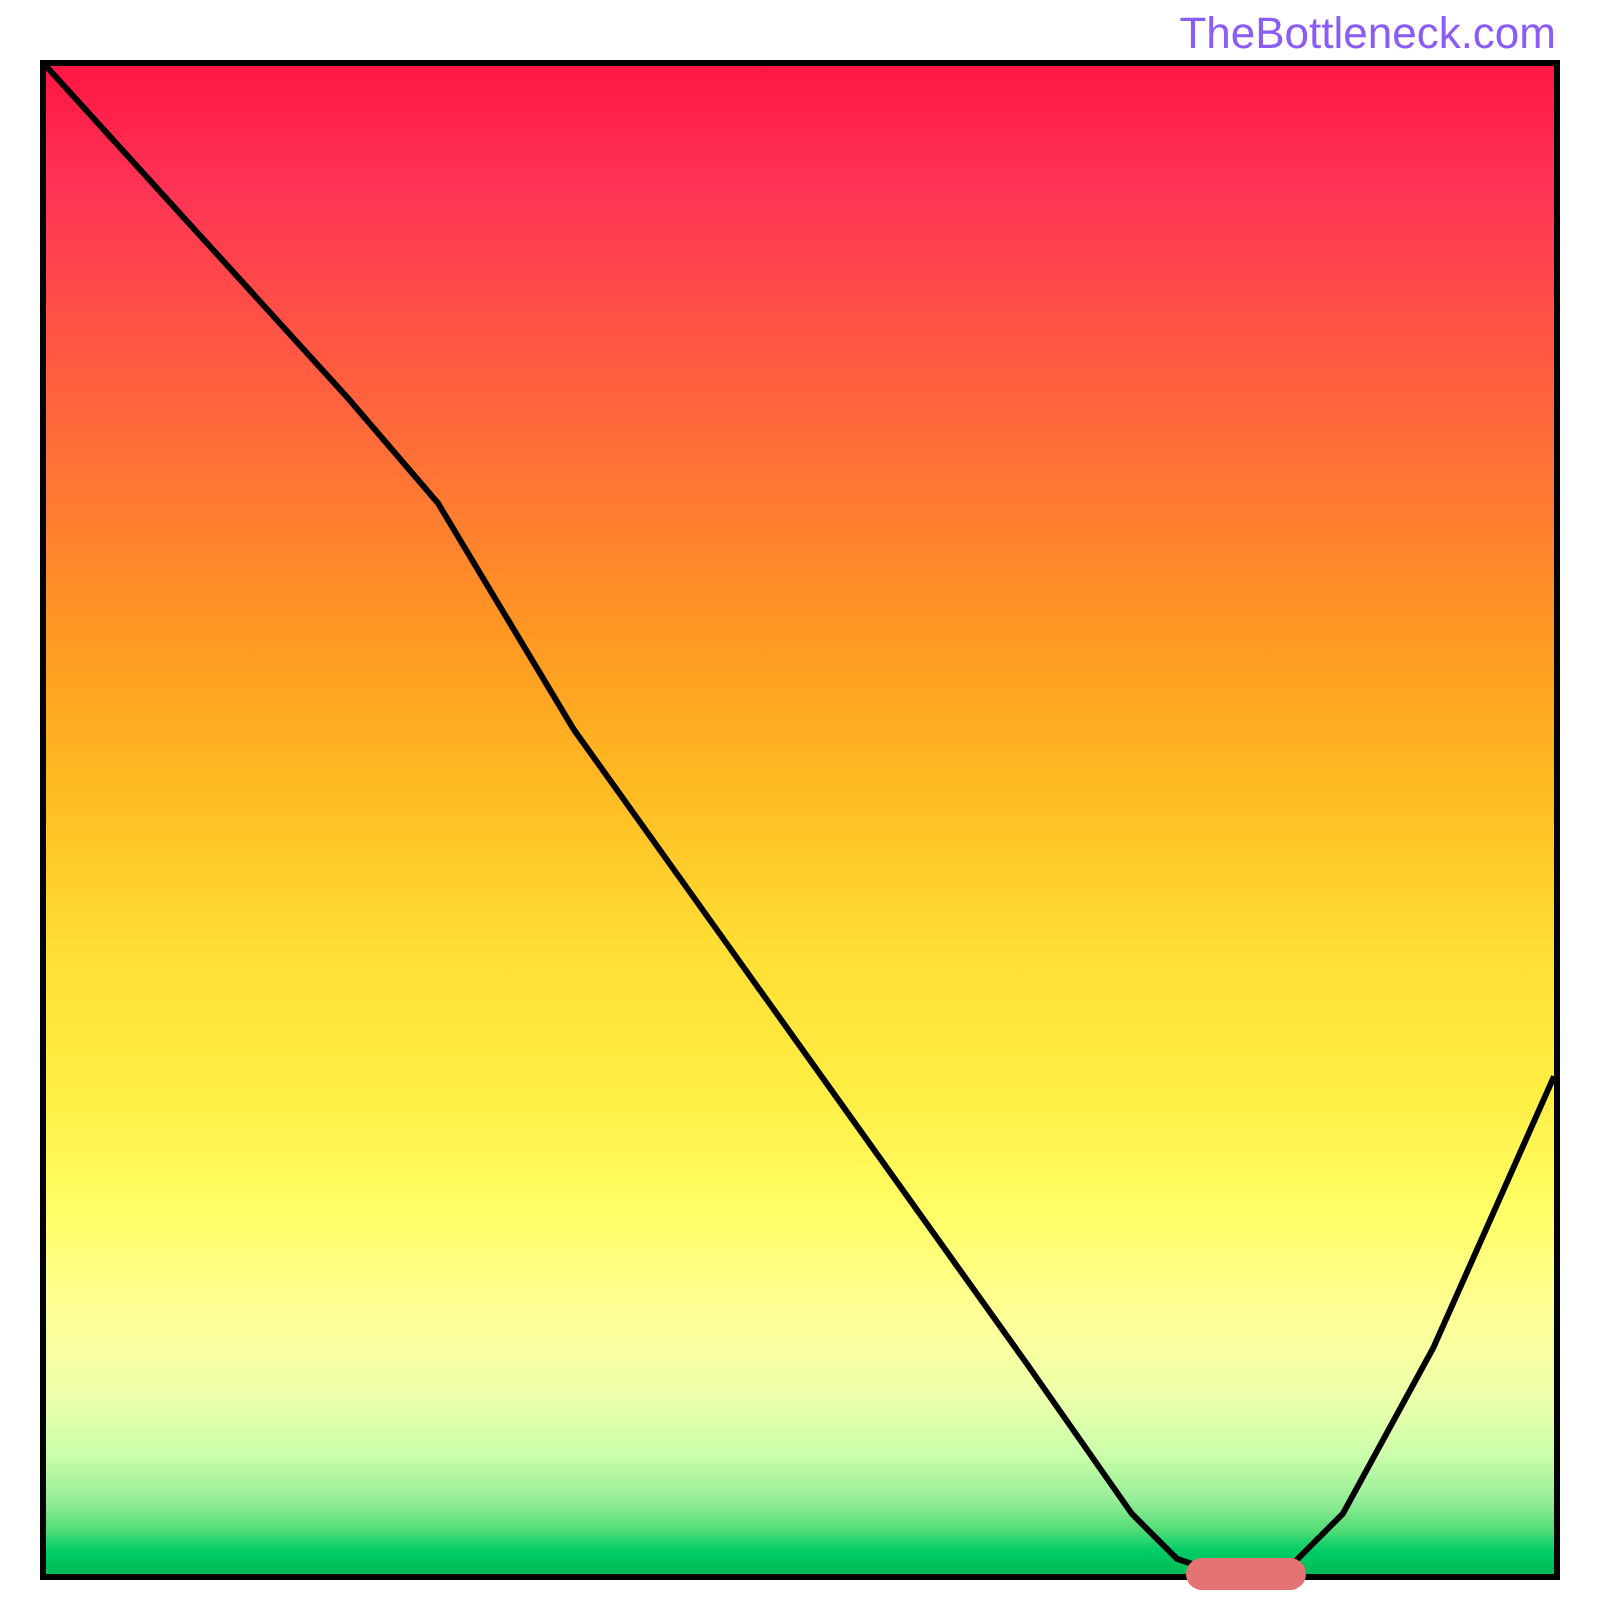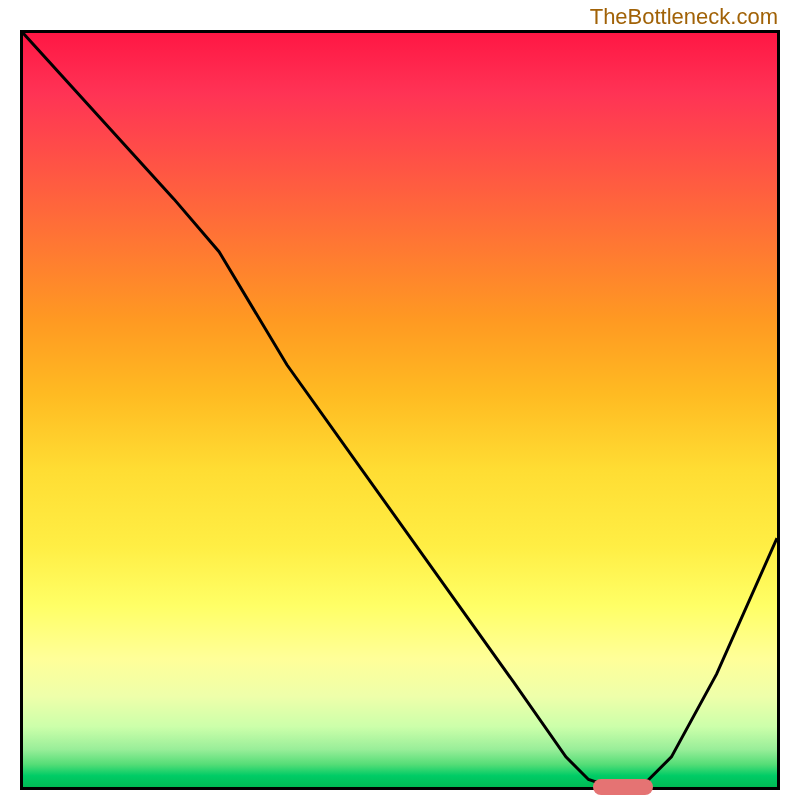--- a/index.html
+++ b/index.html
@@ -10,21 +10,21 @@
     font-family: Arial, sans-serif;
     position: relative;
     overflow: hidden;
   }
   .watermark {
     position: absolute;
     top: 4px;
     right: 22px;
     font-size: 22px;
     font-weight: 500;
-    color: #a16207;
+    color: #8b5cf6;
     z-index: 10;
   }
   .chart-container {
     position: absolute;
     top: 30px;
     left: 20px;
     width: 760px;
     height: 760px;
     border: 3px solid #000000;
   }

